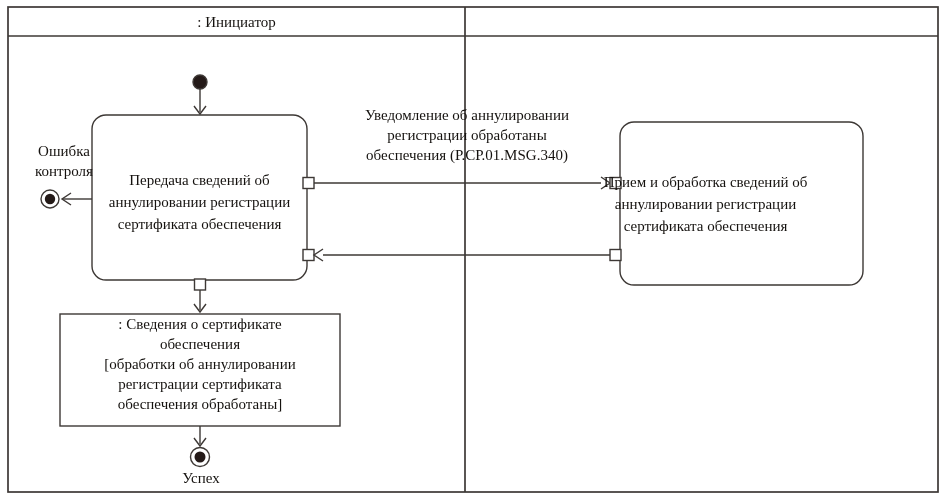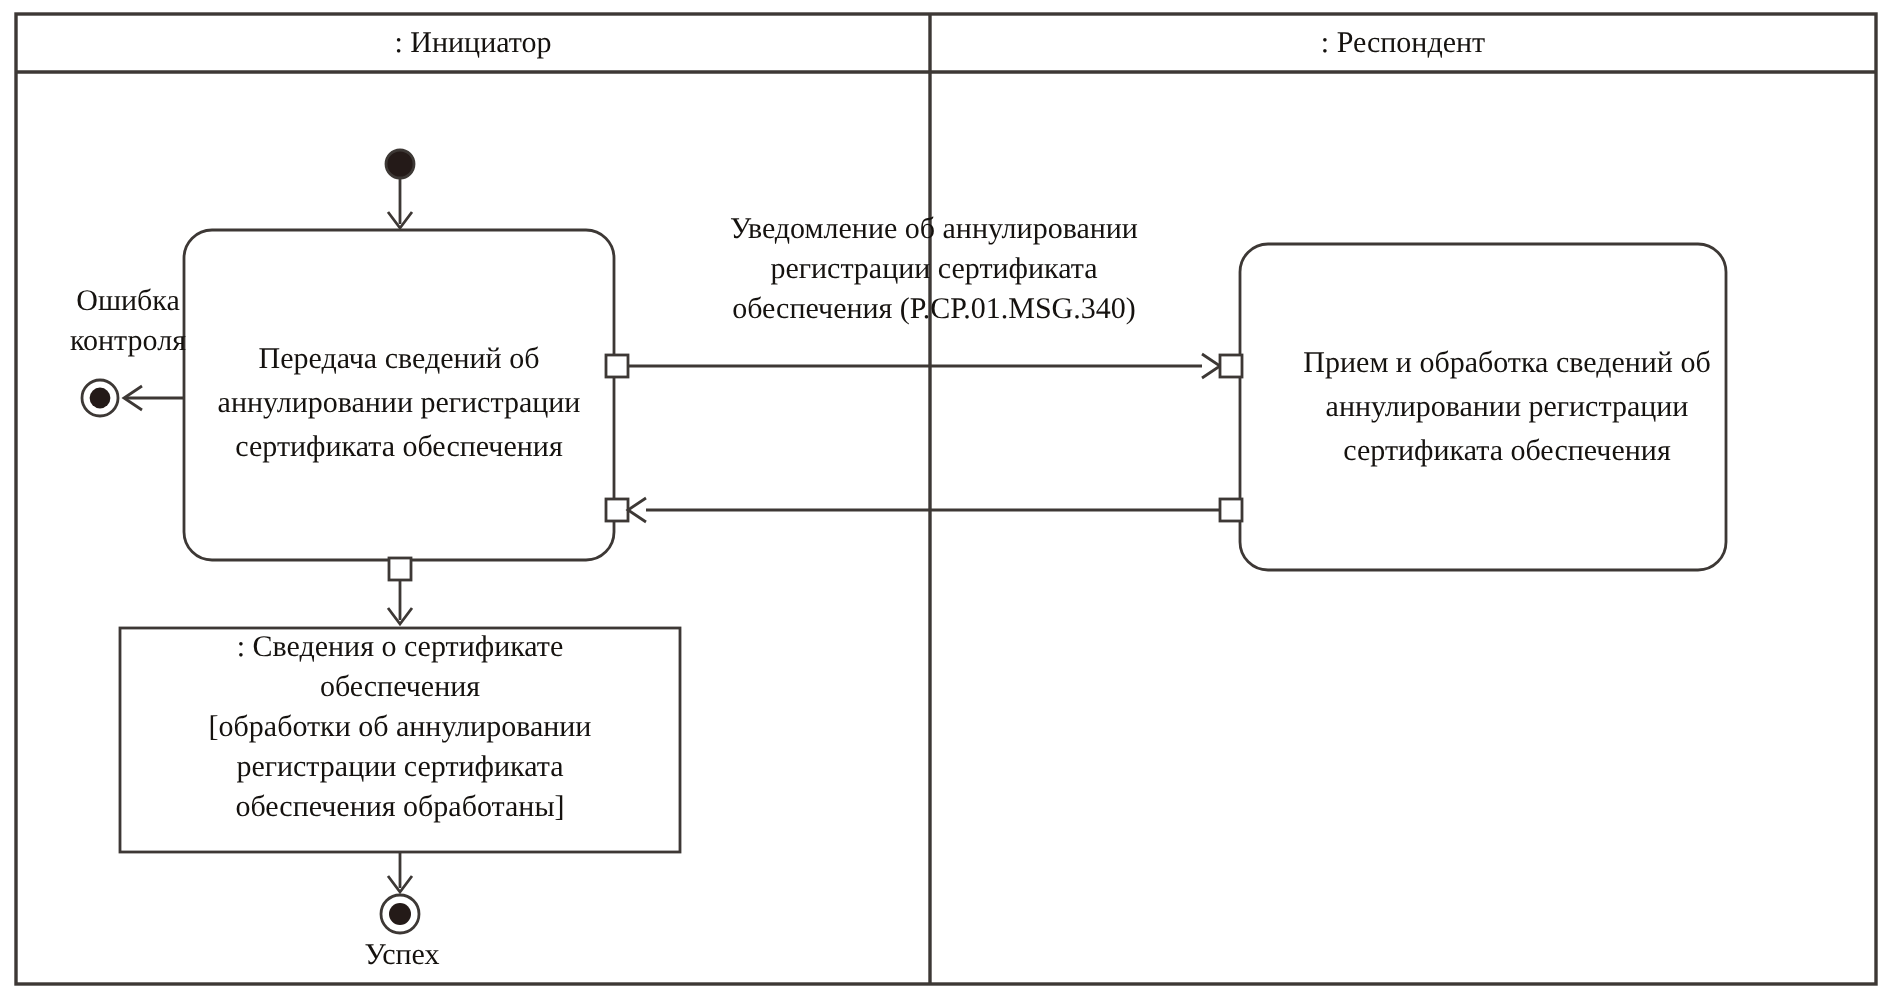--- a/index.html
+++ b/index.html
@@ -42,21 +42,21 @@
   .objtxt {
     display: flex;
     flex-direction: column;
     align-items: center;
     justify-content: center;
   }
   #hdr1 { left: 8px; top: 7px; width: 457px; height: 29px; }
   #hdr2 { left: 465px; top: 7px; width: 473px; height: 29px; }
   #err-label { left: 8px; top: 141px; width: 88px; padding-left: 24px; }
   #act-left-label { left: 96px; top: 115px; width: 207px; height: 174px; }
-  #act-right-label { left: 636px; top: 122px; width: 235px; height: 163px; }
+  #act-right-label { left: 588px; top: 122px; width: 235px; height: 163px; }
   #msg1-label { left: 337px; top: 105px; width: 260px; }
   #msg2-label { left: 323px; top: 209px; width: 294px; }
   #obj-label { left: 64px; top: 314px; width: 272px; height: 100px; }
   #success-label { left: 165px; top: 468px; width: 72px; }
 </style>
 </head>
 <body>
 
 <div id="stage">
 
@@ -95,33 +95,32 @@
 
     <rect x="60" y="314" width="280" height="112"></rect>
 
     <line x1="200" y1="426" x2="200" y2="444"></line>
     <polyline points="194,438 200,446 206,438"></polyline>
     <circle cx="200" cy="457" r="9.5"></circle>
     <circle cx="200" cy="457" r="5.5" fill="#241a18" stroke="none"></circle>
   </svg>
 
   <div class="lbl hdr" id="hdr1">: Инициатор</div>
-  <div class="lbl hdr" id="hdr2">: Респондент</div>
 
   <div class="lbl" id="err-label">Ошибка
 контроля</div>
   <div class="lbl act" id="act-left-label">Передача сведений об
 аннулировании регистрации
 сертификата обеспечения</div>
   <div class="lbl act" id="act-right-label">Прием и обработка сведений об
 аннулировании регистрации
 сертификата обеспечения</div>
 
   <div class="lbl" id="msg1-label">Уведомление об аннулировании
-регистрации сертификата
+регистрации обработаны
 обеспечения (Р.СР.01.MSG.340)</div>
 
   <div class="lbl objtxt" id="obj-label">
     <div>: Сведения о сертификате
 обеспечения</div>
     <div>[обработки об аннулировании
 регистрации сертификата
 обеспечения обработаны]</div>
   </div>
 

